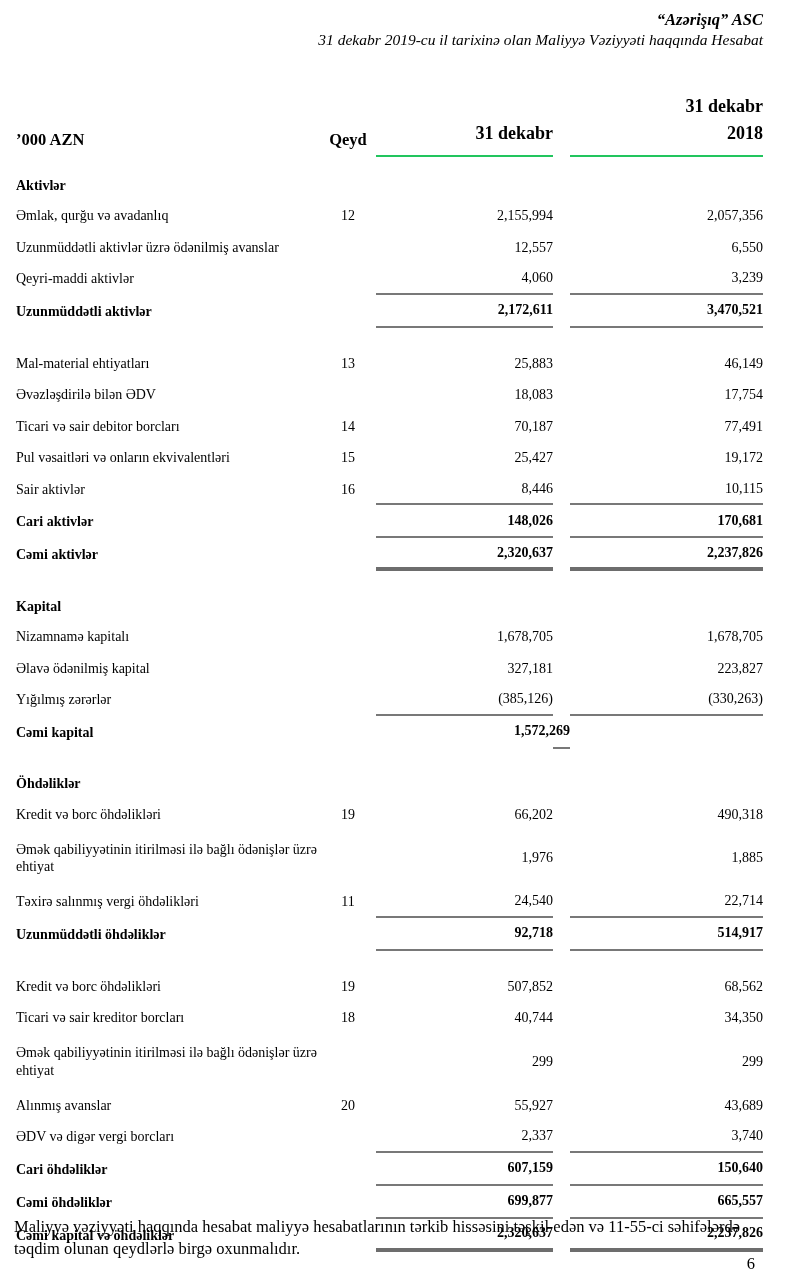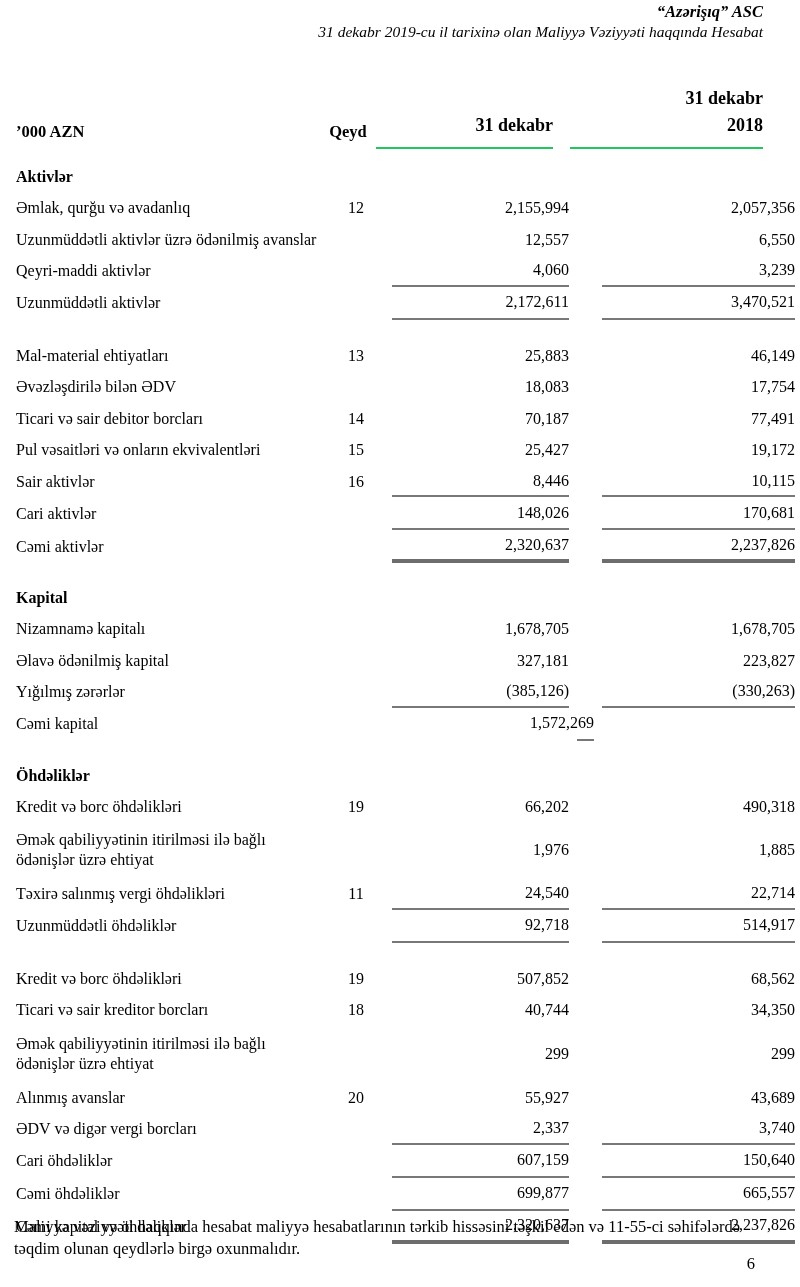--- a/index.html
+++ b/index.html
@@ -1,46 +1,46 @@
 <!DOCTYPE html>
 <html><head>
 <meta charset="utf-8">
 <style>
   * { margin:0; padding:0; box-sizing:border-box; }
   html,body { background:#e9e9e9; }
   .page {
     width:800px; height:1287px; background:#ffffff; color:#000;
     font-family:"Liberation Serif", serif;
     position:relative; margin:0 auto;
-    padding:1px 37px 0 16px;
+    padding:9px 37px 0 16px;
   }
   .doc-header { text-align:right; line-height:1.3; margin-bottom:42px; }
   .company { font-weight:bold; font-style:italic; font-size:16.5px; }
   .doc-title { font-style:italic; font-size:15.5px;text-align:right; }
 
   .grid { display:grid; grid-template-columns:304px 56px 177px 17px 193px; }
 
   
   .thead { align-items:end; }
   .thead > div { padding-bottom:7px; }
   .th-col { text-align:right; font-weight:bold; font-size:18px; line-height:1.55;
             border-bottom:2px solid #22c55e; }
   .th-left { font-weight:bold; font-size:16.5px; }
   .th-note { font-weight:bold; font-size:16.5px; text-align:center; }
 
   .tbody { padding-top:13px; }
 
-  .row { min-height:31.5px; font-size:16px;gap:8px; }
+  .row { min-height:31.5px; font-size:14px; }
   .row > div { display:flex; align-items:center; }
   .c-label { justify-content:flex-start; white-space:nowrap; line-height:1.25; }
   .row.wrap .c-label { white-space:normal; }
   .c-note { justify-content:center; }
   .c-val { justify-content:flex-end; text-align:right; }
   .row.section { font-weight:bold; min-height:30px; }
-  .row.total { font-weight:normal; min-height:33px; }
+  .row.total { font-weight:bold; min-height:33px; }
   .row.two-line { min-height:56px; }
   .line-below { border-bottom:2px solid #787878; }
   .thick-below { border-bottom:4px solid #6d6d6d; }
   .spacer { height:20px; }
 
   .footnote {
     position:absolute; left:14px; right:23px; top:1216px;
     font-size:16.5px; line-height:1.35;
   }
   .page-number { position:absolute; top:1254px; right:45px; font-size:16.5px; }

